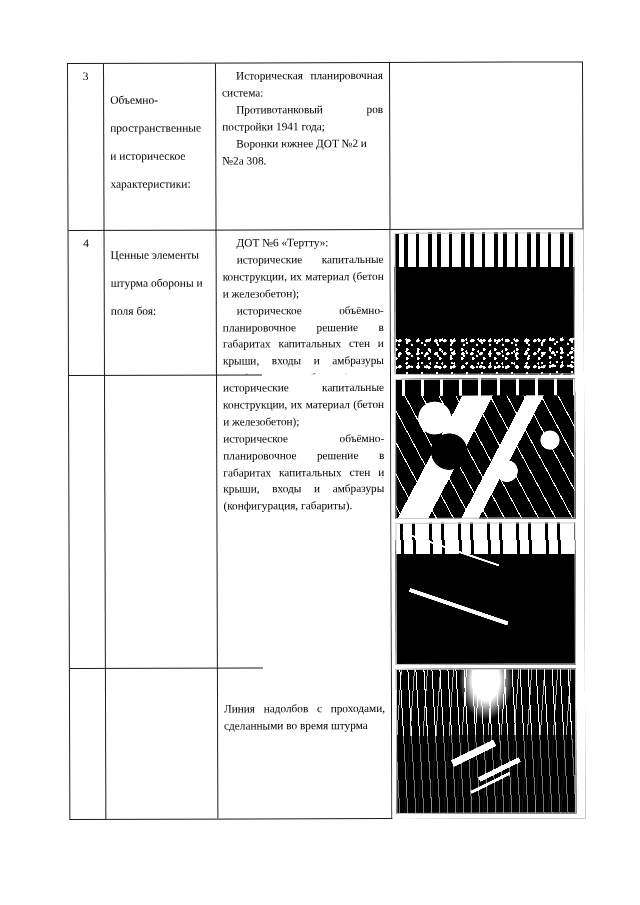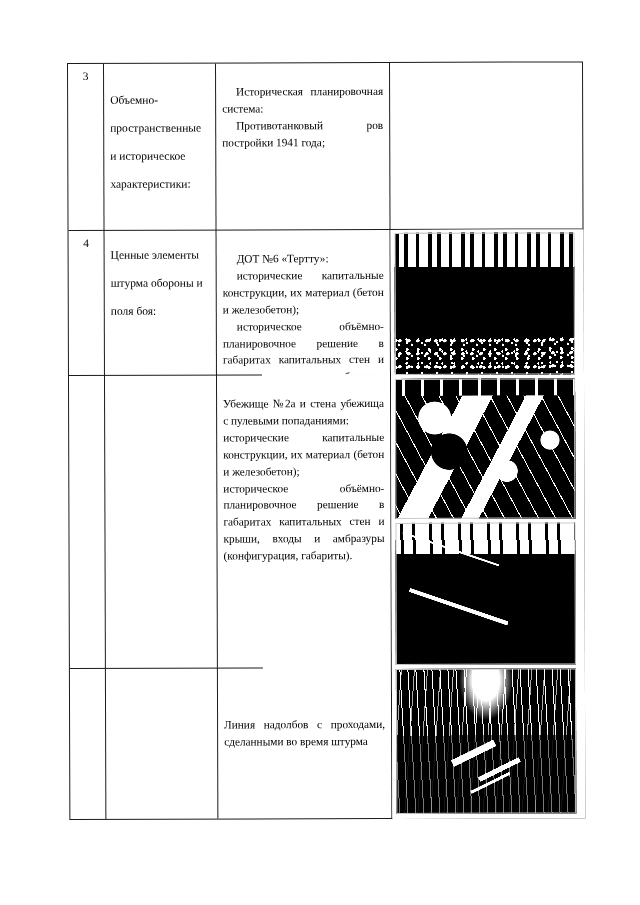--- a/index.html
+++ b/index.html
@@ -65,21 +65,21 @@
     padding-top: 5px;
   }
   .label-cell {
     font-size: 11.5px;
     line-height: 16.6px;
     padding: 4px 4px 0 6px;
   }
   .body-cell {
     font-size: 11.3px;
     line-height: 16.9px;
-    padding: 20px 6px 0 6px;
+    padding: 4px 6px 0 6px;
     text-align: justify;
     text-justify: inter-word;
     hyphens: none;
   }
   .body-cell p { margin: 0; }
   .body-cell p.indent { text-indent: 14px; }
   .body-cell p.last { text-align: left; }
 
   
   .photo-cell {
@@ -230,40 +230,40 @@
     <div class="tbl-cell label-cell" style="left:36px; top:12px; width:111px; height:166px;">
       <p>Объемно-</p>
       <p>пространственные</p>
       <p>и историческое</p>
       <p>характеристики:</p>
     </div>
 
     <div class="tbl-cell body-cell" style="left:148px; top:0; width:173px; height:166px;">
       <p class="indent">Историческая планировочная система:</p>
       <p class="indent">Противотанковый ров постройки 1941 года;</p>
+      <p class="indent last">Воронки южнее ДОТ №2 и №2а 308.</p>
     </div>
 
     <div class="tbl-cell" style="left:322px; top:0; width:193px; height:166px;"></div>
 
     <div class="tbl-cell num-cell" style="left:0; top:167px; width:35px; height:589px;">4</div>
 
     <div class="tbl-cell label-cell" style="left:36px; top:167px; width:111px; height:589px;">
       <p>Ценные элементы</p>
       <p>штурма обороны и</p>
       <p>поля боя:</p>
     </div>
 
     <div class="tbl-cell body-cell" style="left:148px; top:167px; width:173px; height:144px;">
       <p class="indent">ДОТ №6 «Тертту»:</p>
       <p class="indent">исторические капитальные конструкции, их материал (бетон и железобетон);</p>
       <p class="indent">историческое объёмно-планировочное решение в габаритах капитальных стен и крыши, входы и амбразуры (конфигурация, габариты).</p>
     </div>
 
     <div class="tbl-cell body-cell" style="left:148px; top:312px; width:173px; height:292px;">
-      <p>Убежище №2а и стена убежища с пулевыми попаданиями:</p>
       <p>исторические капитальные конструкции, их материал (бетон и железобетон);</p>
       <p>историческое объёмно-планировочное решение в габаритах капитальных стен и крыши, входы и амбразуры (конфигурация, габариты).</p>
     </div>
 
     <div class="tbl-cell body-cell" style="left:148px; top:633px; width:173px; height:151px;">
       <p>Линия надолбов с проходами, сделанными во время штурма</p>
     </div>
 
     <div class="photo-cell" style="left:322px; top:167px; width:193px; height:589px;">
 

